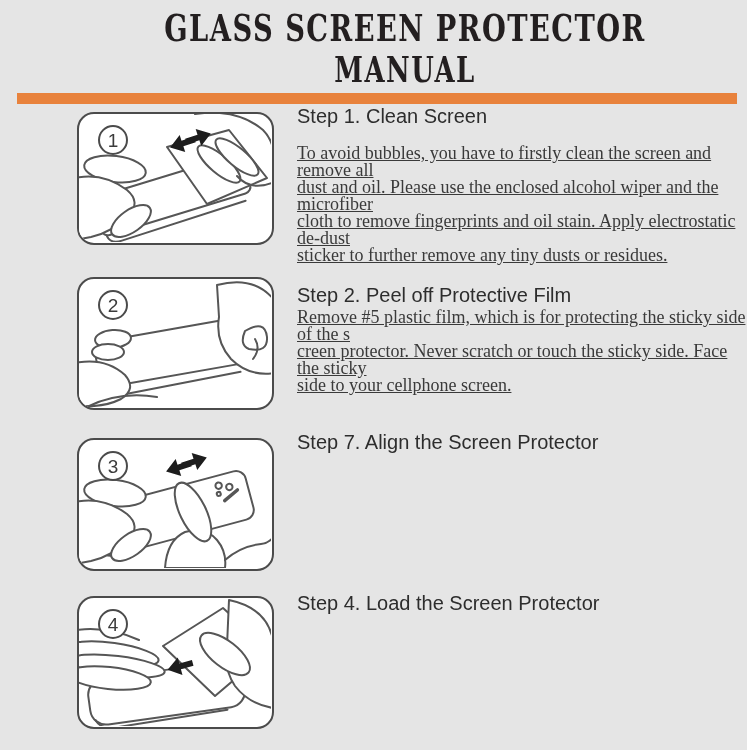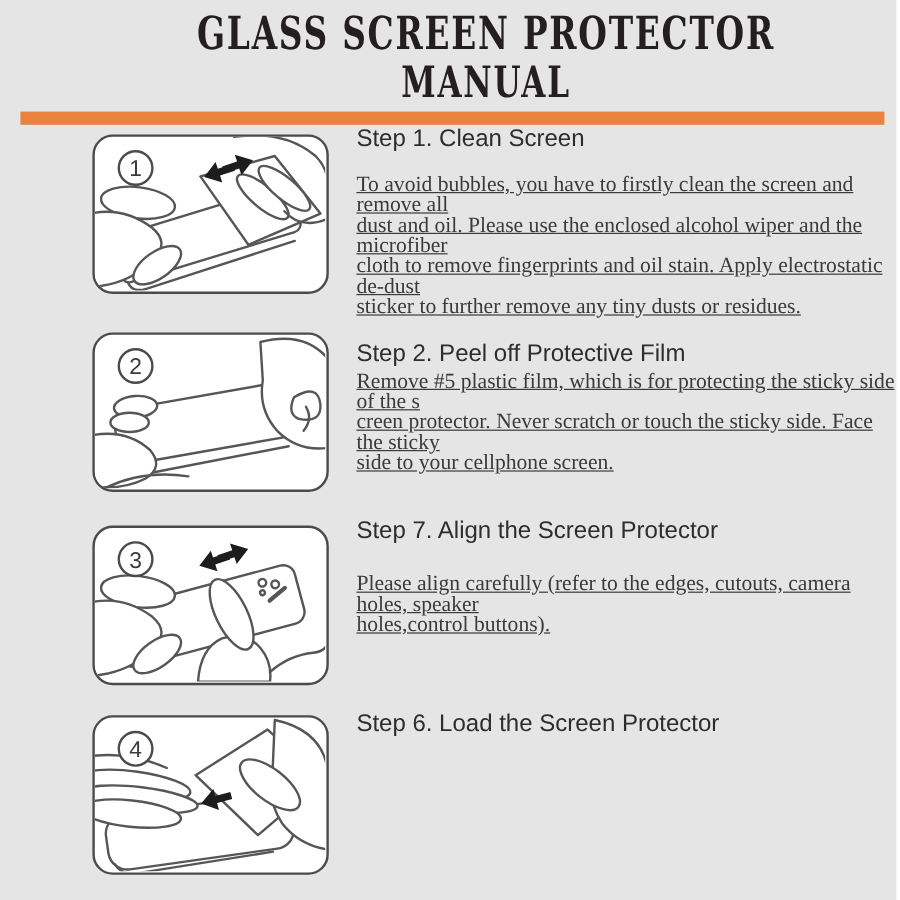--- a/index.html
+++ b/index.html
@@ -156,22 +156,20 @@
           <path class="arrow" transform="translate(84,22) rotate(-18)" d="M26,7 L13,7 L13,1 L0,10 L13,19 L13,13 L26,13 Z"></path>
           <path class="arrow" transform="translate(100,16) rotate(-18)" d="M0,7 L13,7 L13,1 L26,10 L13,19 L13,13 L0,13 Z"></path>
         </g>
         <g>
           <circle class="badge-circle" cx="34" cy="26" r="14"></circle>
           <text class="badge-num" x="34" y="33">3</text>
         </g>
       </svg>
     </div>
     <h2 class="step-heading">Step 7. Align the Screen Protector</h2>
-    <p class="step-body">Please align carefully (refer to the edges, cutouts, camera holes, speaker
-holes,control buttons).</p>
   </section>
 
   <section class="step step-4">
     <div class="illus-box">
       <svg viewBox="0 0 192 128">
         <g transform="rotate(-8 88 98)">
           <rect class="solidw" x="10" y="72" width="156" height="46" rx="16"></rect>
           <path class="line" d="M14,112 q4,10 18,10 l114,-2"></path>
         </g>
         <g>
@@ -189,16 +187,16 @@
         </g>
         <g>
           <path class="arrow" transform="translate(86,62) rotate(-15)" d="M26,7 L13,7 L13,1 L0,10 L13,19 L13,13 L26,13 Z"></path>
         </g>
         <g>
           <circle class="badge-circle" cx="34" cy="26" r="14"></circle>
           <text class="badge-num" x="34" y="33">4</text>
         </g>
       </svg>
     </div>
-    <h2 class="step-heading">Step 6. Load the Screen Protector</h2>
+    <h2 class="step-heading">Step 4. Load the Screen Protector</h2>
   </section>
 
 </div>
 
 </body></html>

